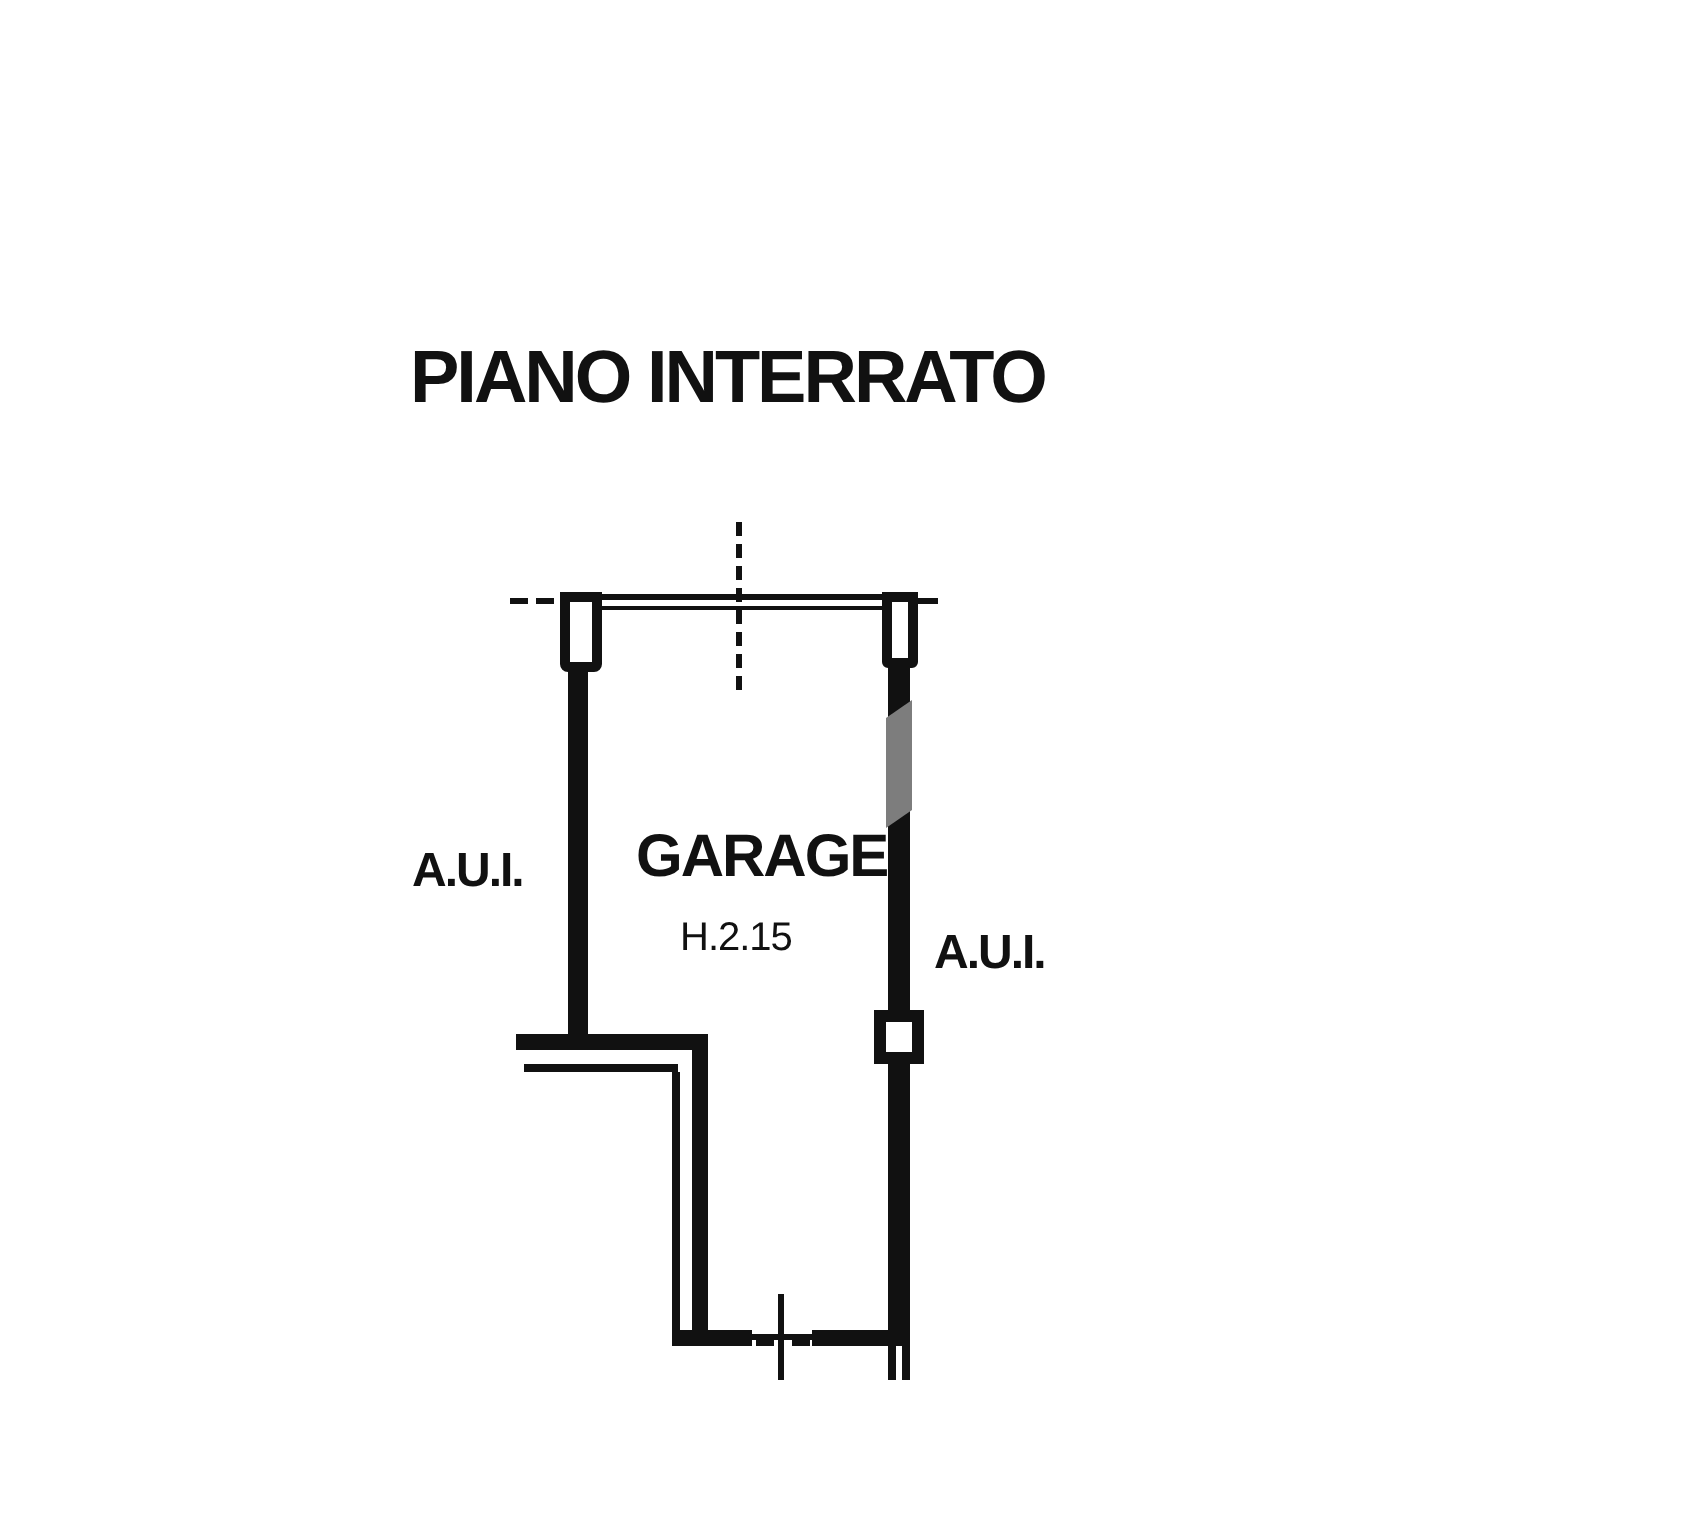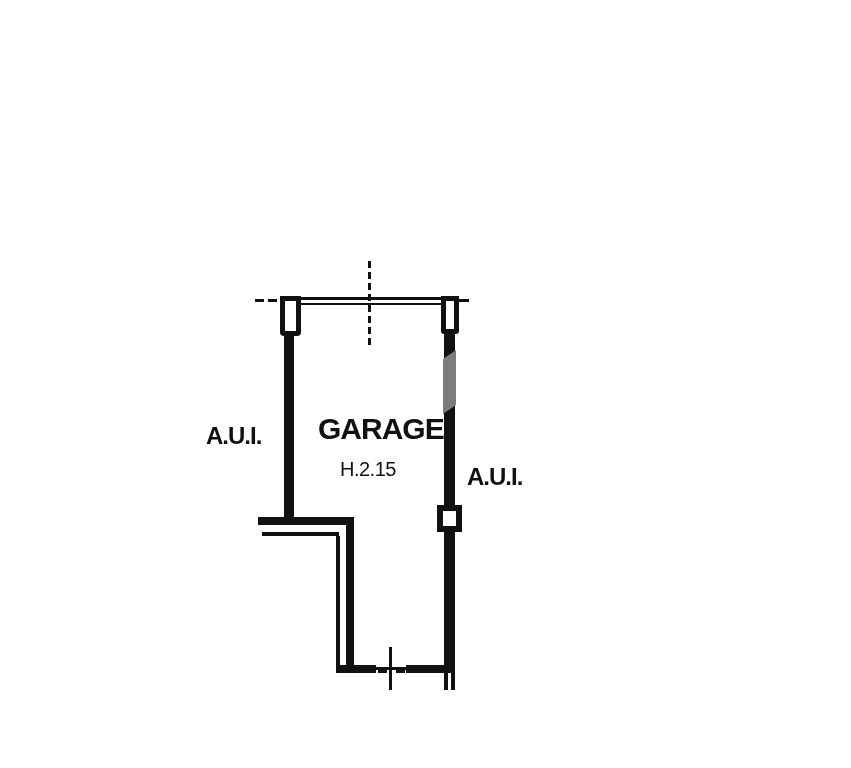--- a/index.html
+++ b/index.html
@@ -128,20 +128,21 @@
 
   .door-centerline-v { left: 389px; top: 647px; width: 3px; height: 43px; }
   .door-tick-left    { left: 378px; top: 668px; width: 9px; height: 5px; }
   .door-tick-right   { left: 396px; top: 668px; width: 9px; height: 5px; }
 </style>
 </head>
 <body>
 
 <div class="canvas">
 
+  <div class="abs plan-title">PIANO INTERRATO</div>
 
   <div class="abs top-dash-left"></div>
   <div class="abs pillar-left"></div>
   <div class="abs wall-top"></div>
   <div class="abs pillar-right"></div>
   <div class="abs ink wall-top-stub-right"></div>
   <div class="abs section-line"></div>
 
   <div class="abs ink wall-left"></div>
   <div class="abs ink wall-right-upper"></div>

